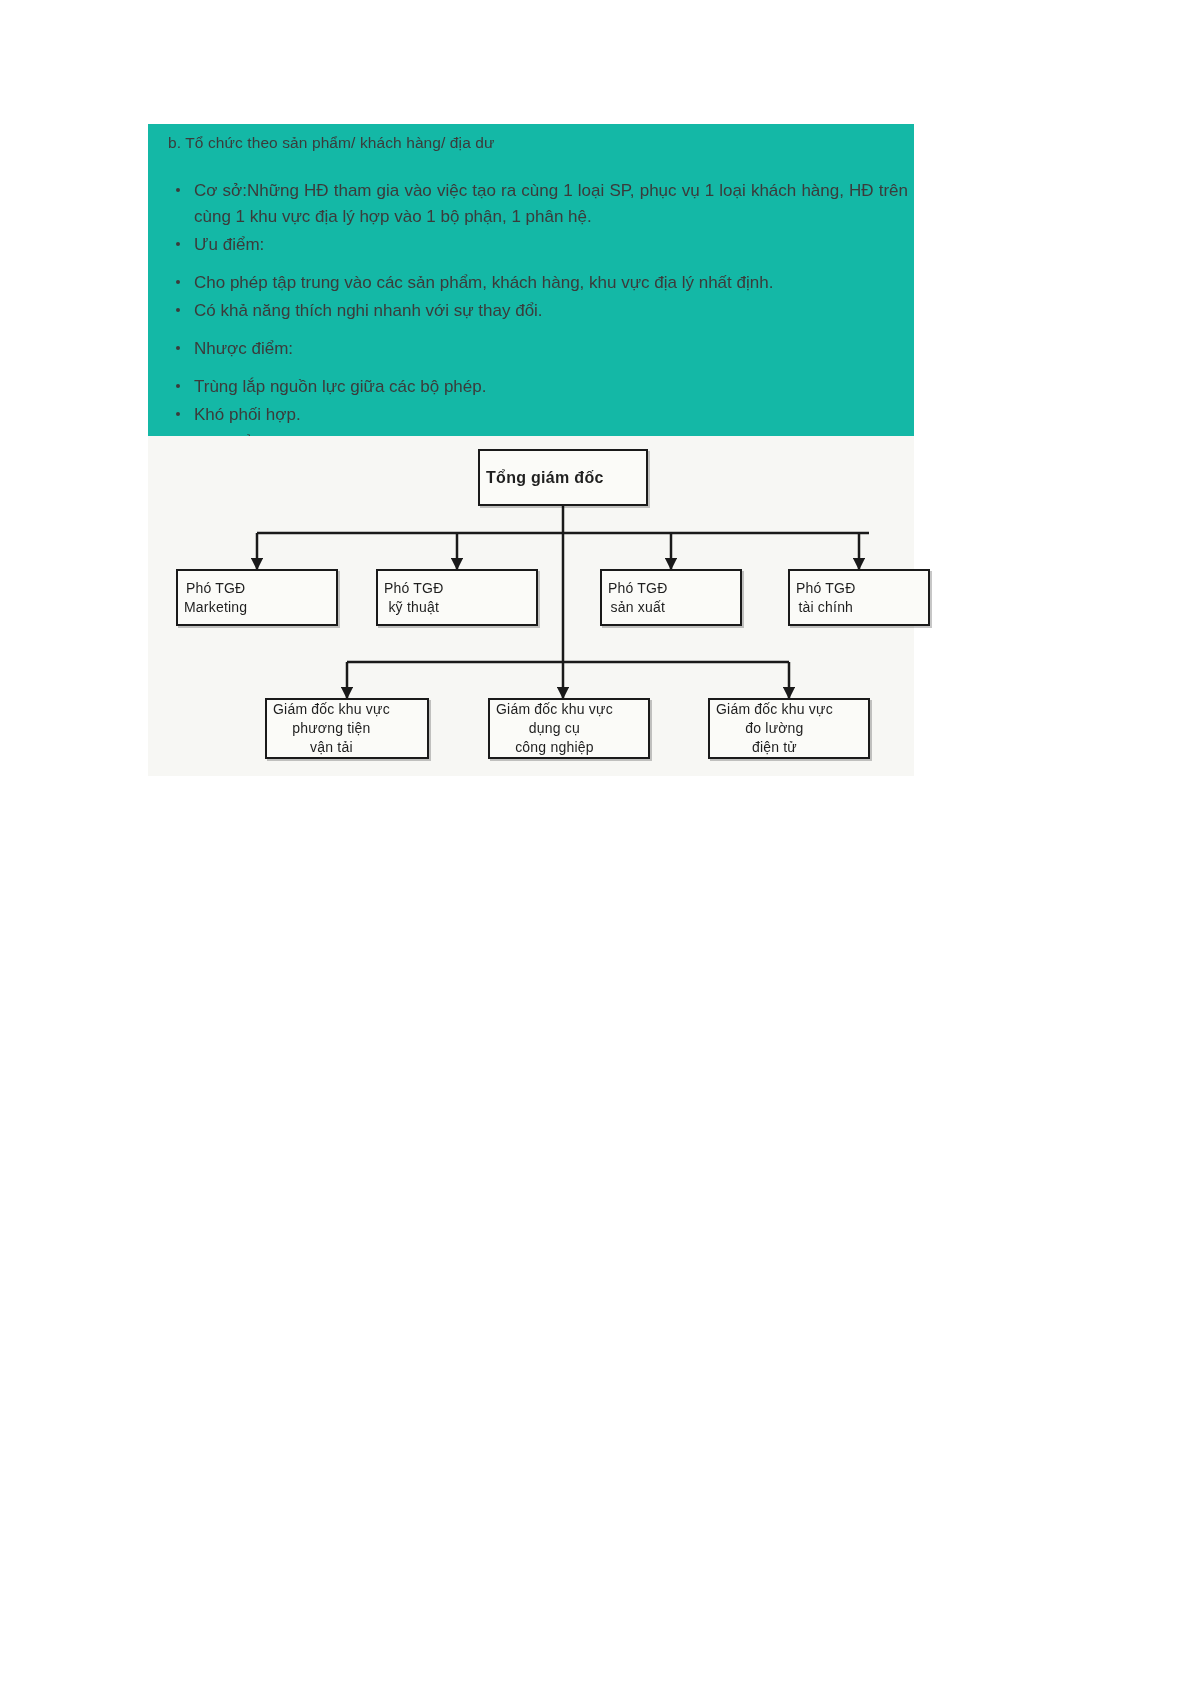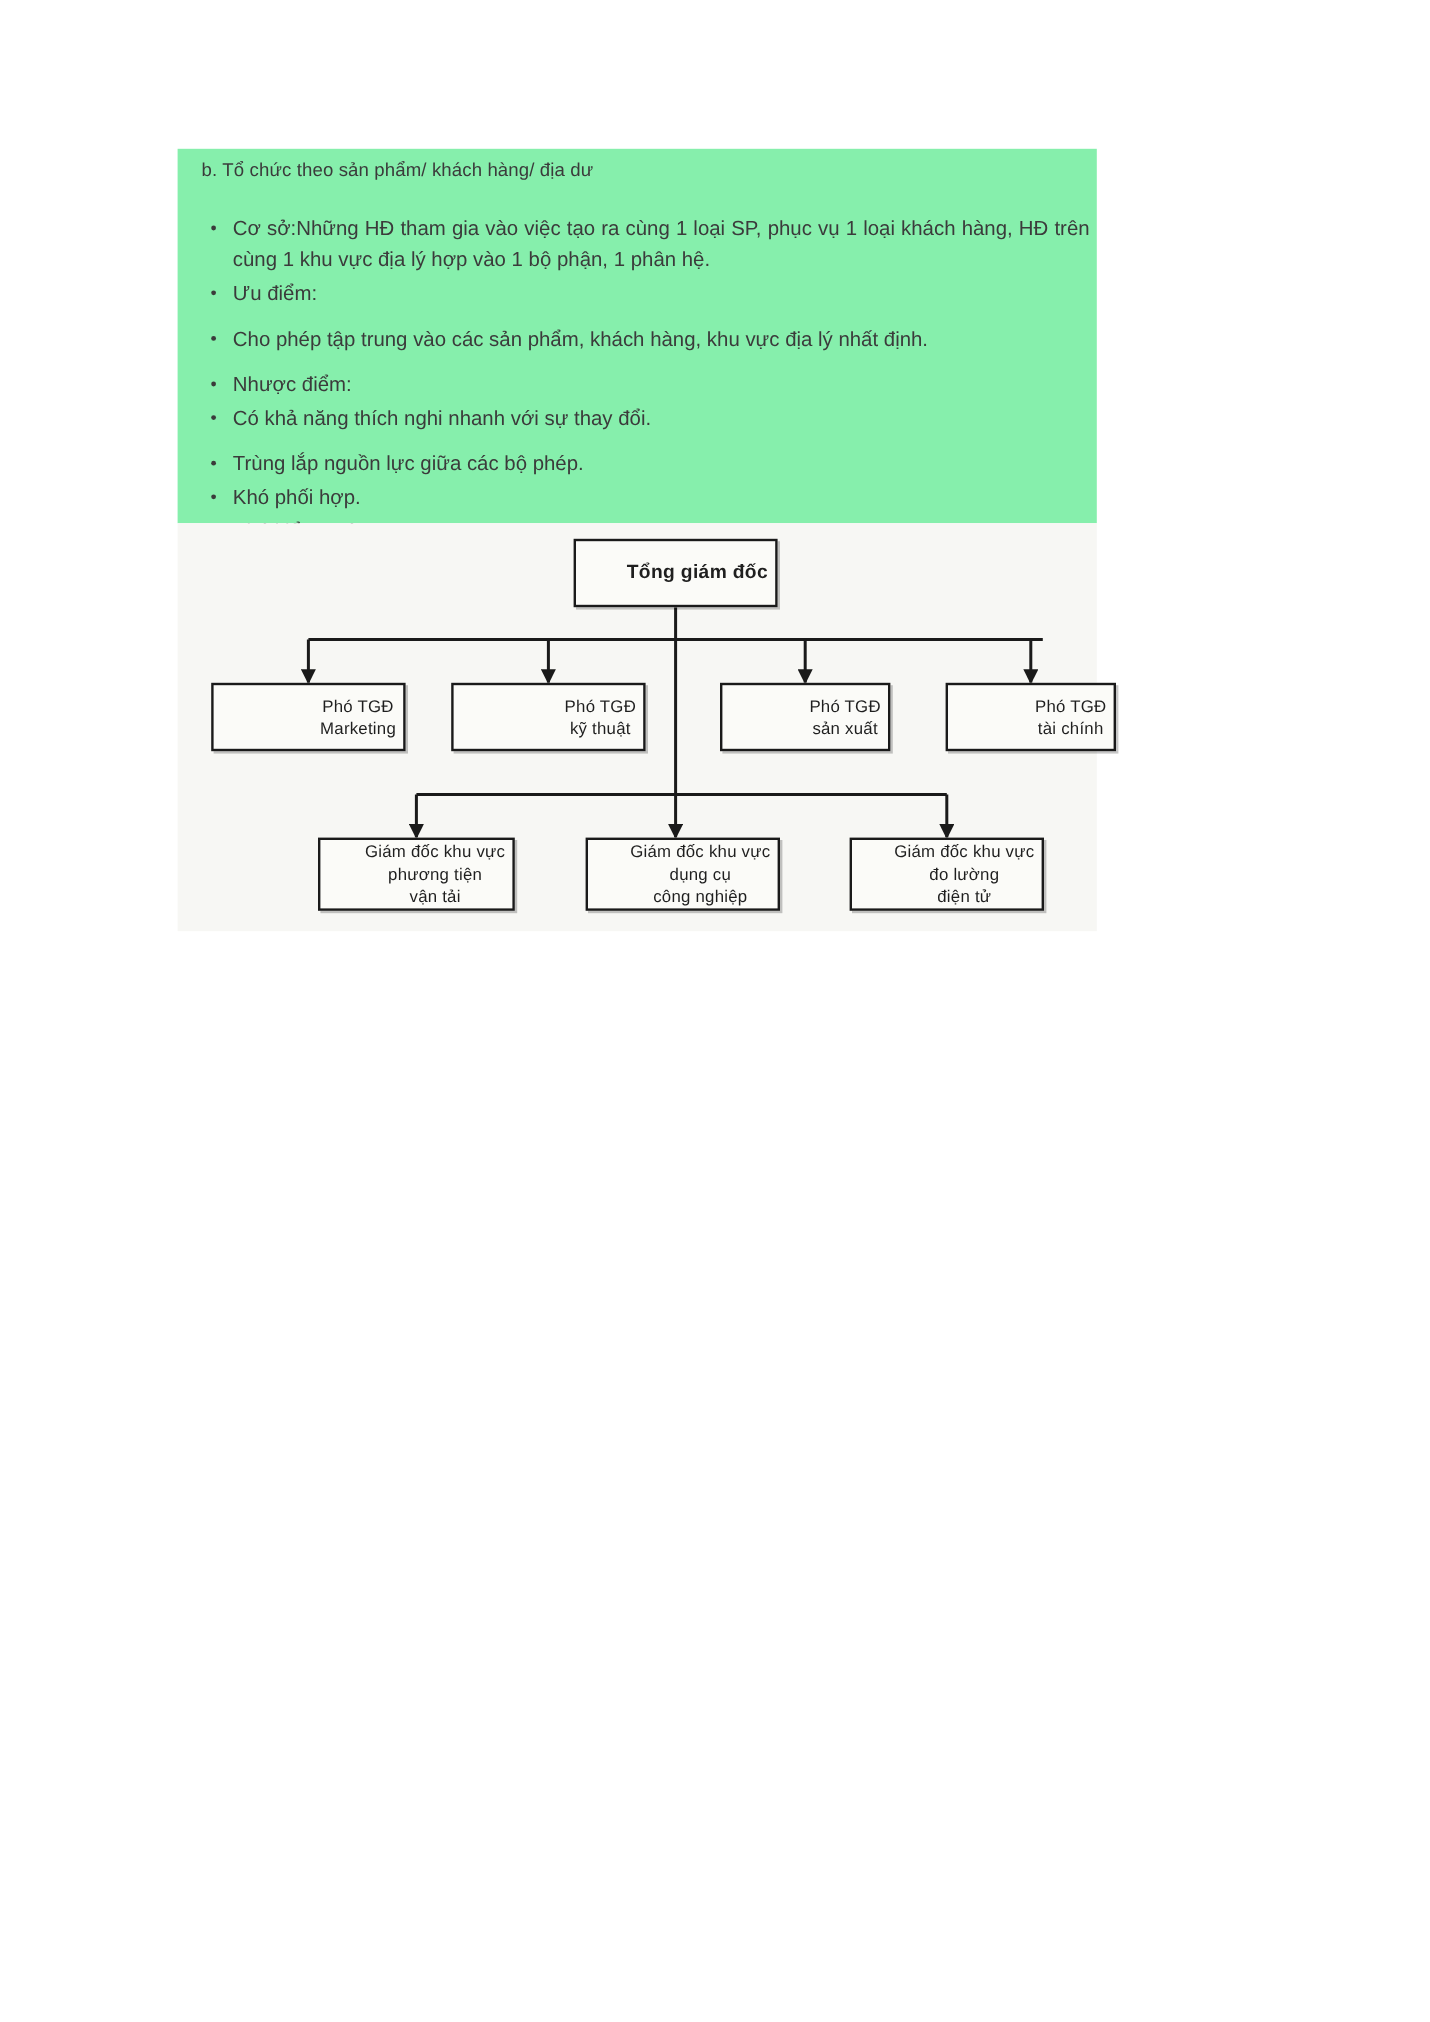--- a/index.html
+++ b/index.html
@@ -25,21 +25,21 @@
     background: #ffffff;
   }
 
   
   .text-panel {
     position: absolute;
     left: 148px;
     top: 124px;
     width: 766px;
     height: 312px;
-    background: #86efac;
+    background: #14b8a6;
   }
 
   .diagram-panel {
     position: absolute;
     left: 148px;
     top: 436px;
     width: 766px;
     height: 340px;
     background: #f7f7f4;
   }
@@ -96,21 +96,21 @@
   }
   .chart svg { display: block; }
 
   .node {
     position: absolute;
     border: 2.5px solid #1a1a1a;
     background: #fbfbf8;
     box-sizing: border-box;
     display: flex;
     align-items: center;
-    justify-content: flex-end;
+    justify-content: flex-start;
     text-align: center;
     color: #1f1f1f;
     font-size: 14px;
     line-height: 19px;
     letter-spacing: .2px;
     box-shadow: 2px 2px 0 rgba(0,0,0,0.22);
   }
   .node.root {
     font-weight: bold;
     font-size: 16px;
@@ -149,28 +149,28 @@
       <div class="bullet gap-small">
         <span class="dot"></span>
         <p>Ưu điểm:</p>
       </div>
 
       <div class="bullet gap-top">
         <span class="dot"></span>
         <p>Cho phép tập trung vào các sản phẩm, khách hàng, khu vực địa lý nhất định.</p>
       </div>
 
+      <div class="bullet gap-small">
+        <span class="dot"></span>
+        <p>Có khả năng thích nghi nhanh với sự thay đổi.</p>
+      </div>
+
       <div class="bullet gap-top">
         <span class="dot"></span>
         <p>Nhược điểm:</p>
-      </div>
-
-      <div class="bullet gap-small">
-        <span class="dot"></span>
-        <p>Có khả năng thích nghi nhanh với sự thay đổi.</p>
       </div>
 
       <div class="bullet gap-top">
         <span class="dot"></span>
         <p>Trùng lắp nguồn lực giữa các bộ phép.</p>
       </div>
 
       <div class="bullet gap-small">
         <span class="dot"></span>
         <p>Khó phối hợp.</p>

